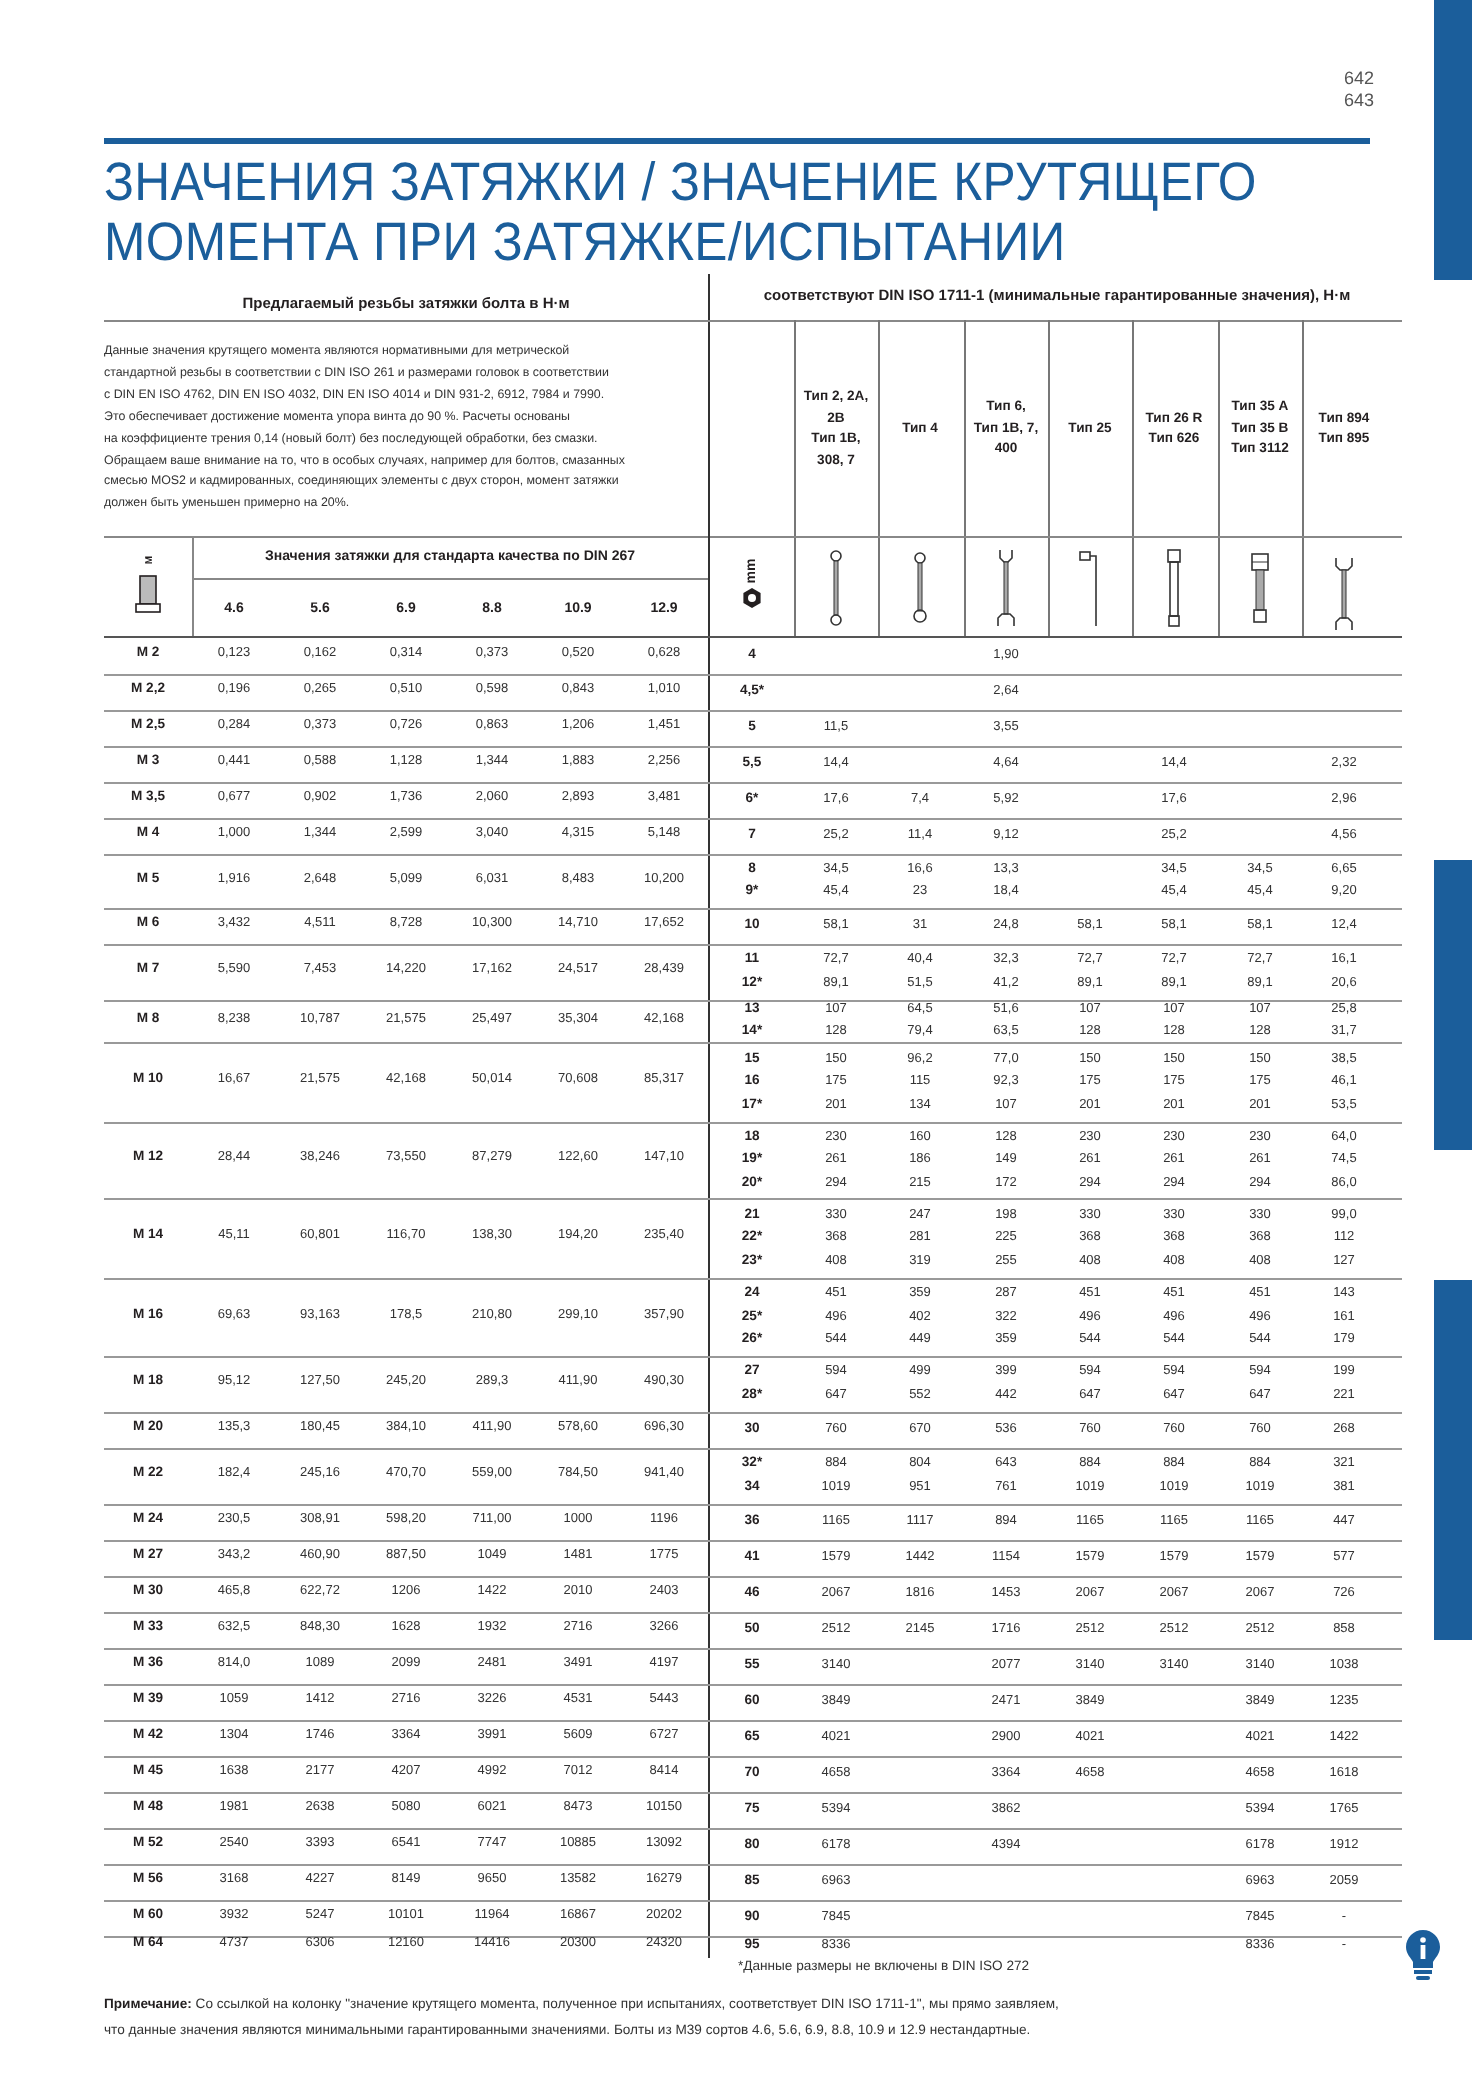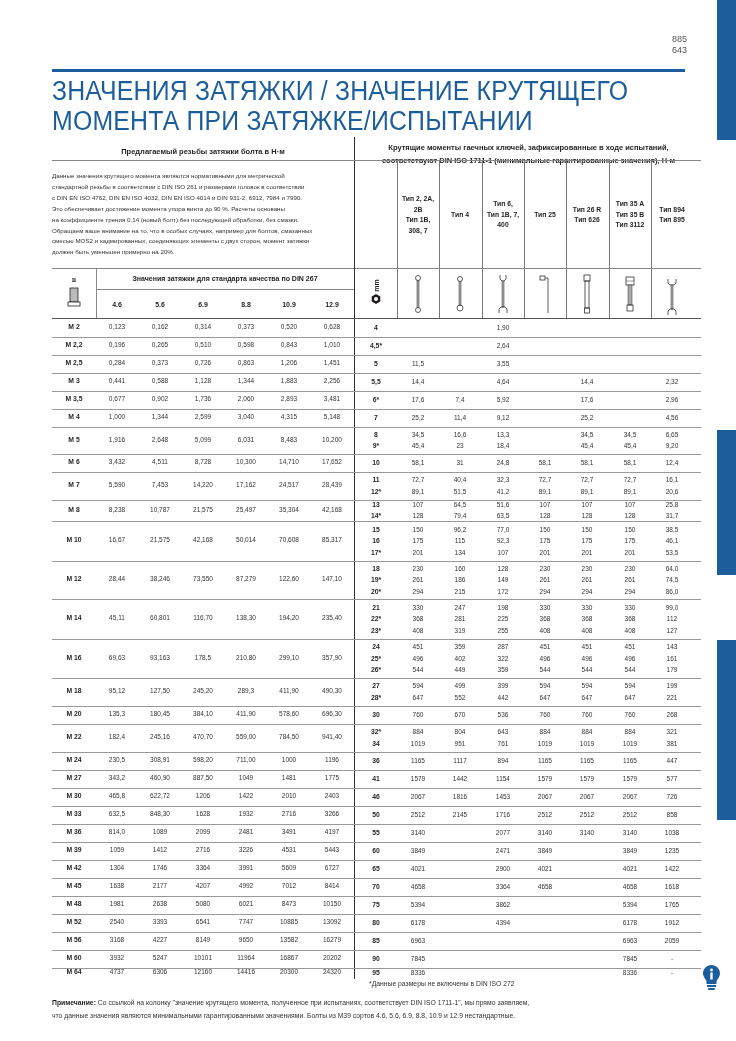--- a/index.html
+++ b/index.html
@@ -33,34 +33,33 @@
 </head>
 <body>
 
 <div class="sidebar-bar">
   <div class="seg" style="top:0;height:140px"></div>
   <div class="seg" style="top:430px;height:145px"></div>
   <div class="seg" style="top:640px;height:180px"></div>
 </div>
 
 <div class="page-nums">
-  <div>885</div>
+  <div>642</div>
   <div>643</div>
 </div>
 
 <div class="top-rule"></div>
 
 <h1 class="title">
   <div>ЗНАЧЕНИЯ ЗАТЯЖКИ / ЗНАЧЕНИЕ КРУТЯЩЕГО</div>
   <div>МОМЕНТА ПРИ ЗАТЯЖКЕ/ИСПЫТАНИИ</div>
 </h1>
 
 <div class="hdr-left">Предлагаемый резьбы затяжки болта в Н·м</div>
 <div class="hdr-right">
-  <div>Крутящие моменты гаечных ключей, зафиксированные в ходе испытаний,</div>
   <div>соответствуют DIN ISO 1711-1 (минимальные гарантированные значения), Н·м</div>
 </div>
 
 <div class="vline"></div>
 <div class="hline" style="left:52px;top:160px;width:649px;background:#888"></div>
 
 <div class="intro" id="intro">
     <div>Данные значения крутящего момента являются нормативными для метрической</div>
     <div>стандартной резьбы в соответствии с DIN ISO 261 и размерами головок в соответствии</div>
     <div>с DIN EN ISO 4762, DIN EN ISO 4032, DIN EN ISO 4014 и DIN 931-2, 6912, 7984 и 7990.</div>

